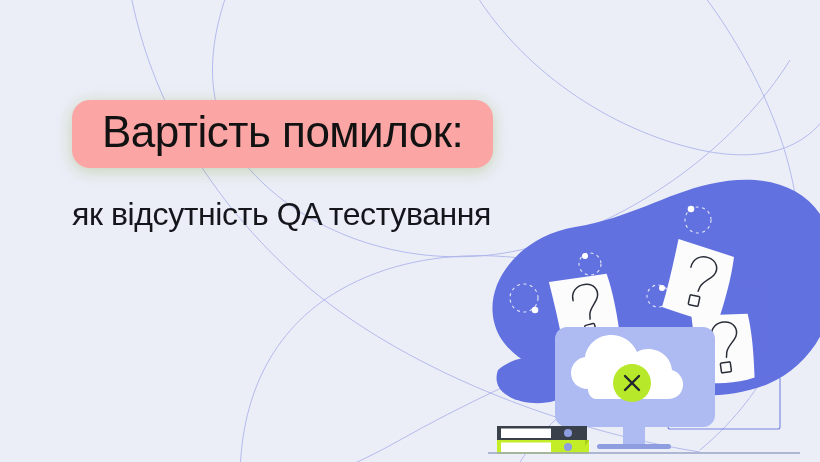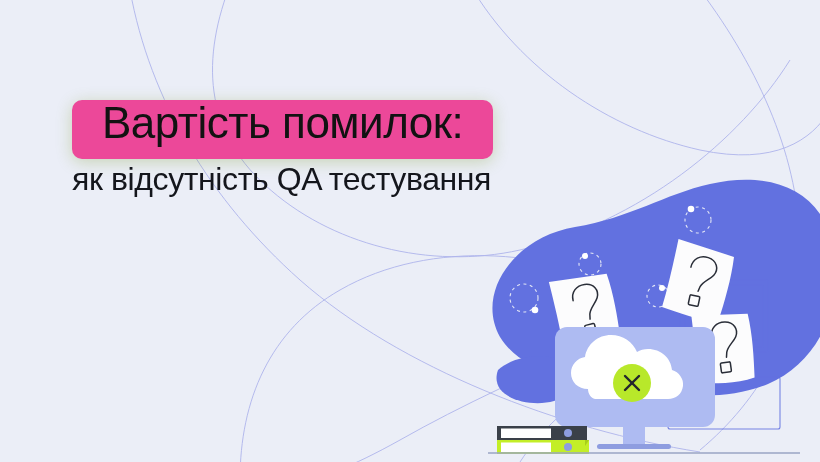--- a/index.html
+++ b/index.html
@@ -32,34 +32,35 @@
   }
   
   #text-block {
     position: absolute;
     left: 72px;
     top: 100px;
     width: 540px;
   }
   #title-pill {
     display: inline-block;
-    background: #ec4899;
-    border-radius: 10px;
-    padding: 0 30px 13px 30px;
+    background: #fca5a5;
+    border-radius: 18px;
+    padding: 9px 30px 13px 30px;
     box-shadow: 0 3px 16px rgba(120,150,30,0.30);
   }
   #title-text {
     font-size: 44px;
     font-weight: 400;
     color: #121212;
     letter-spacing: -0.5px;
     line-height: 1.05;
     white-space: nowrap;
   }
   #subtitle {
+    margin-top: 26px;
     font-size: 32px;
     font-weight: 400;
     color: #14161C;
     line-height: 1.28;
     letter-spacing: -0.4px;
   }
   .sub-line { display: block; white-space: nowrap; }
 </style>
 </head>
 <body>

